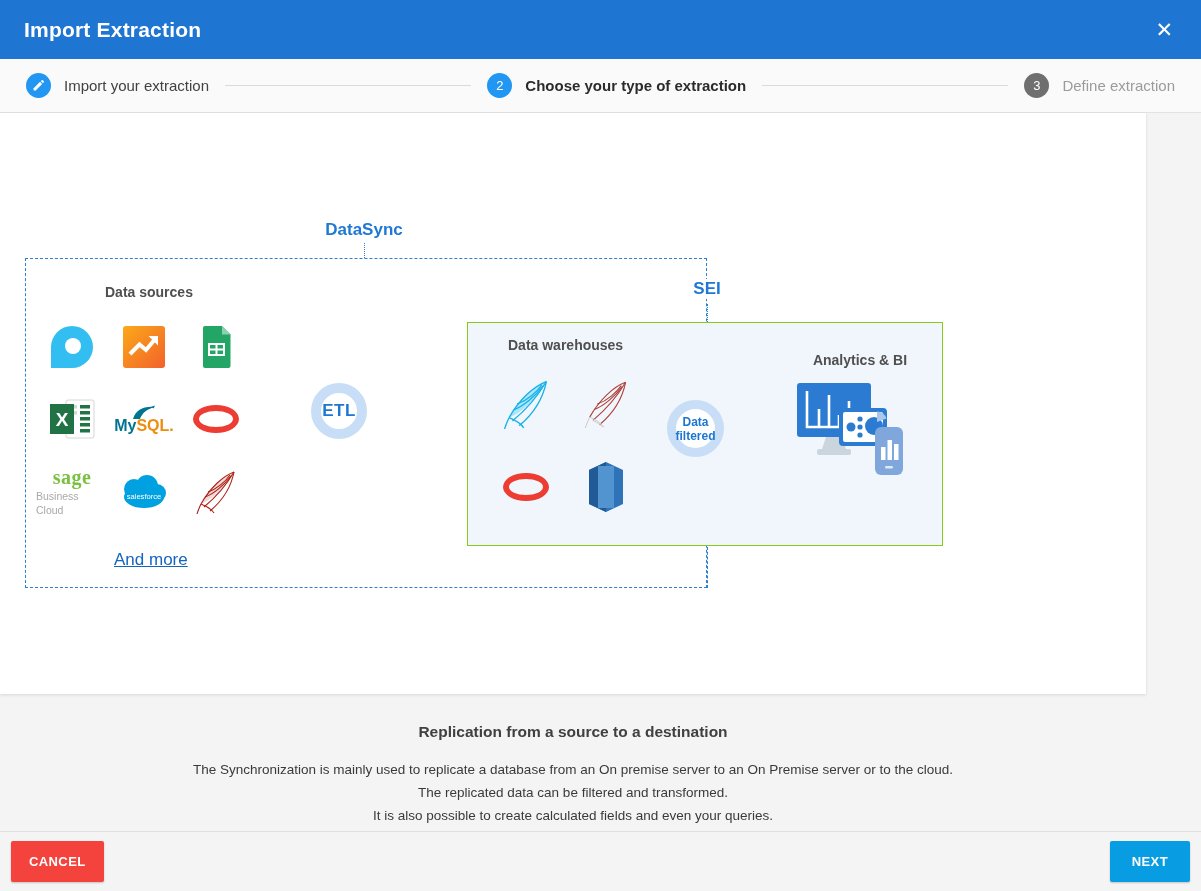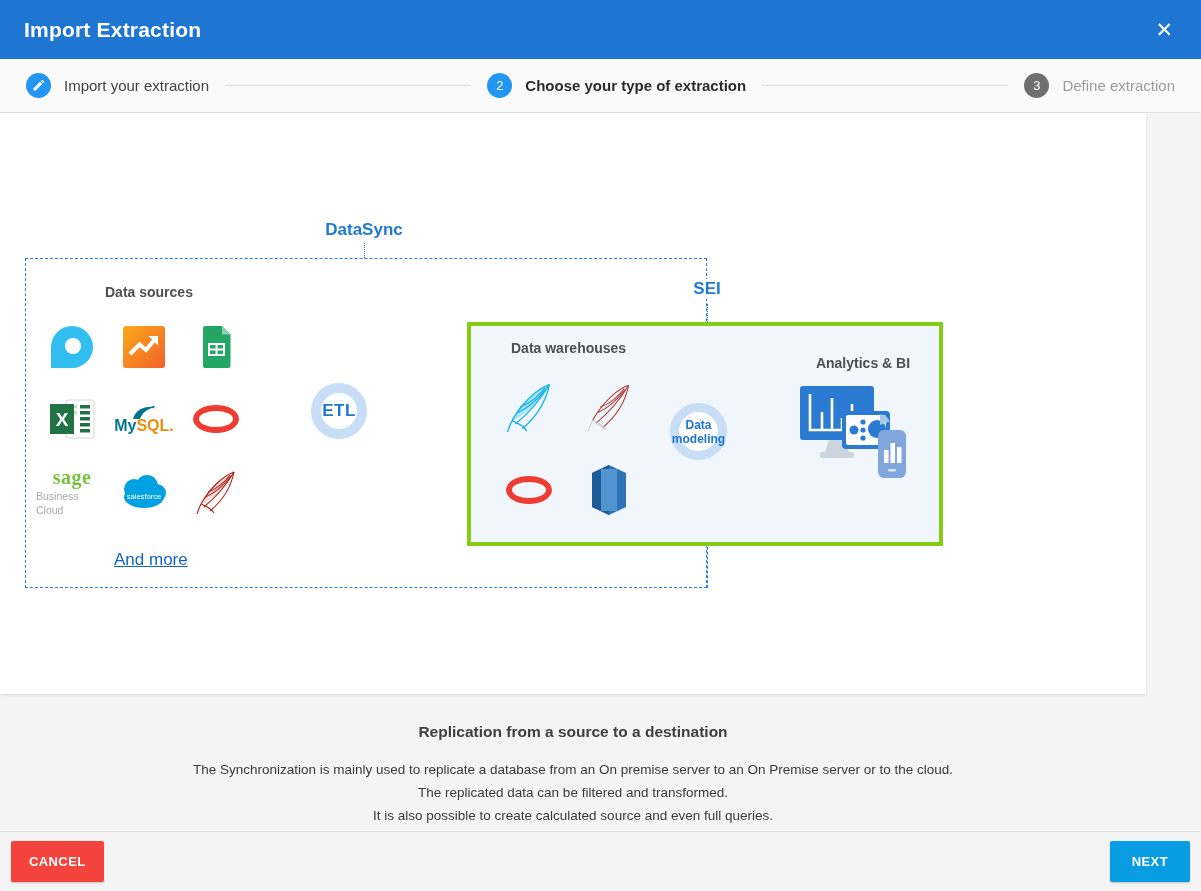--- a/index.html
+++ b/index.html
@@ -45,21 +45,21 @@
   .dashed-box{left:25px;top:145px;width:682px;height:330px;border:1px dashed var(--dash-blue);}
   .group-title{font-size:14px;font-weight:bold;color:#4F4F4F;}
 
   .src-grid{left:36px;top:198px;display:grid;grid-template-columns:repeat(3,72px);grid-auto-rows:72px;place-items:center;}
   .and-more{left:114px;top:437px;font-size:17px;color:var(--link-blue);text-decoration:underline;cursor:pointer;}
 
   .ring-circle{border:10px solid #C7DEF6;background:#fff;border-radius:50%;display:flex;align-items:center;justify-content:center;text-align:center;color:#1D76D2;font-weight:bold;}
   .etl-circle{left:311px;top:270px;width:56px;height:56px;font-size:17px;letter-spacing:.5px;}
   .modeling-circle{left:199px;top:77px;width:57px;height:57px;border-width:9px;font-size:12px;line-height:14px;}
 
-  .sei-box{left:467px;top:209px;width:476px;height:224px;background:#F0F6FB;border:4px solid #84cc16;}
+  .sei-box{left:467px;top:209px;width:476px;height:224px;background:#F0F6FB;border:1px solid #84cc16;}
   .wh-grid{left:18px;top:38px;display:grid;grid-template-columns:repeat(2,80px);grid-auto-rows:84px;place-items:center;}
 
   
   .logo-drop{width:42px;height:42px;background:#33BEF2;border-radius:50% 50% 50% 0;position:relative;}
   .logo-drop .dot{position:absolute;left:14px;top:12px;width:16px;height:16px;border-radius:50%;background:#fff;}
   .oracle-ring{width:46px;height:28px;border:6px solid #ED3C32;border-radius:50%;}
   .mysql{display:flex;flex-direction:column;align-items:center;line-height:1;}
   .mysql .word{font-size:16px;font-weight:bold;margin-top:-2px;}
   .mysql .my{color:#00758F;} .mysql .sql{color:#EE8C0C;}
   .sage{display:flex;flex-direction:column;align-items:center;line-height:1.25;}
@@ -247,21 +247,21 @@
 
             <div class="oracle-ring"></div>
 
             <svg width="44" height="52" viewBox="0 0 44 52">
               <polygon points="22,1 39,9 39,43 22,51 5,43 5,9" fill="#2E73B8"></polygon>
               <polygon points="22,1 22,51 5,43 5,9" fill="#205B97"></polygon>
               <rect x="14" y="5" width="16" height="42" fill="#5294CF"></rect>
             </svg>
           </div>
 
-          <div class="abs ring-circle modeling-circle">Data modeling</div>
+          <div class="abs ring-circle modeling-circle">Data filtered</div>
 
           <div class="abs group-title" style="left:327px;top:29px;width:130px;text-align:center;">Analytics &amp; BI</div>
 
           <svg class="abs" style="left:327px;top:58px;" width="112" height="100" viewBox="0 0 112 100">
             <rect x="2" y="2" width="74" height="54" rx="3" fill="#2C7BD2"></rect>
             <path d="M12 10 V46 H66" stroke="#fff" stroke-width="2.6" fill="none"></path>
             <g stroke="#fff" stroke-width="2.6">
               <line x1="24" y1="28" x2="24" y2="46"></line>
               <line x1="34" y1="14" x2="34" y2="46"></line>
               <line x1="44" y1="34" x2="44" y2="46"></line>
@@ -287,21 +287,21 @@
             <rect x="90" y="85" width="8" height="2.4" rx="1.2" fill="#fff" opacity=".75"></rect>
           </svg>
         </div>
 
       </div>
 
       <div class="description">
         <h2>Replication from a source to a destination</h2>
         <p>The Synchronization is mainly used to replicate a database from an On premise server to an On Premise server or to the cloud.</p>
         <p>The replicated data can be filtered and transformed.</p>
-        <p>It is also possible to create calculated source and even full queries.</p>
+        <p>It is also possible to create calculated fields and even your queries.</p>
       </div>
     </div>
   </div>
 
   <div class="footer">
     <button class="btn btn-cancel">CANCEL</button>
     <button class="btn btn-next">NEXT</button>
   </div>
 
 </div>

